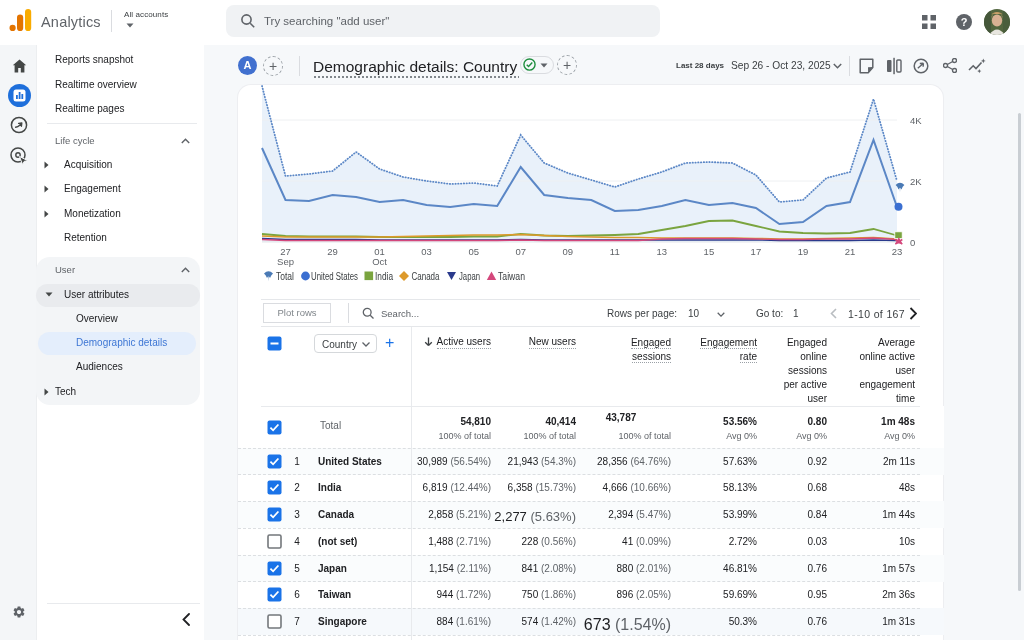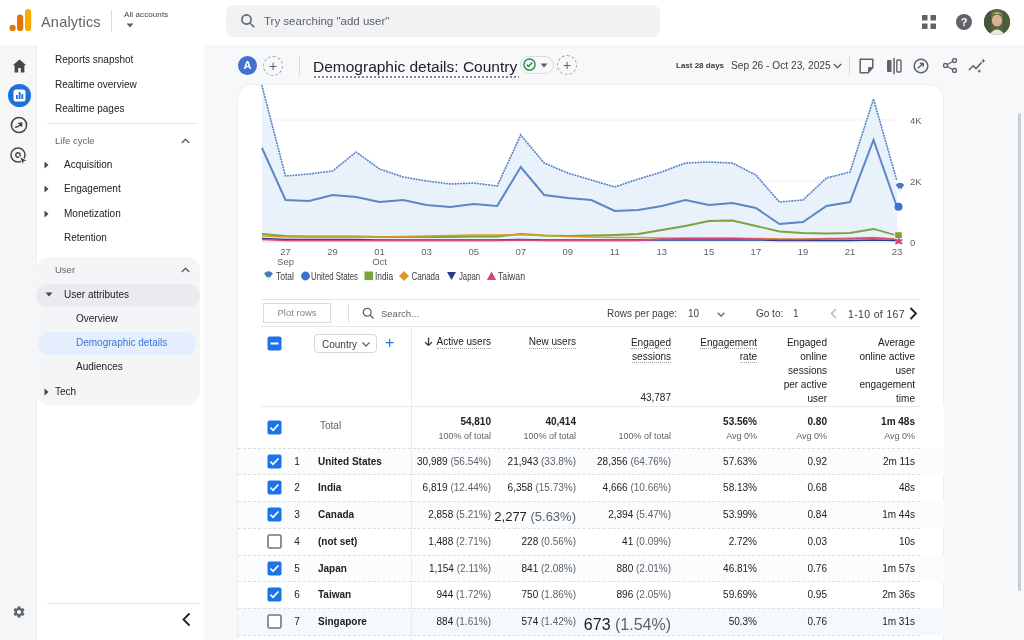--- a/index.html
+++ b/index.html
@@ -292,38 +292,38 @@
 <div class="abs" style="left:261px;top:406px;width:659px;height:1px;background:#e8eaed"></div>
 <svg class="abs" style="left:267px;top:420px" width="15" height="15" viewBox="0 0 15 15">
     <rect x="0.5" y="0.5" width="14" height="14" rx="2" fill="#1a73e8"></rect>
     <path d="M3.4 7.6l2.7 2.7 5.3-5.8" fill="none" stroke="#fff" stroke-width="1.8"></path>
   </svg>
 <div class="abs" style="left:320px;top:420px;font-size:10px;color:#5f6368">Total</div>
 <div class="abs" style="left:391px;top:416px;width:100px;text-align:right;font-size:10px;font-weight:bold;color:#202124">54,810</div>
 <div class="abs" style="left:391px;top:431px;width:100px;text-align:right;font-size:9px;color:#5f6368">100% of total</div>
 <div class="abs" style="left:476px;top:416px;width:100px;text-align:right;font-size:10px;font-weight:bold;color:#202124">40,414</div>
 <div class="abs" style="left:476px;top:431px;width:100px;text-align:right;font-size:9px;color:#5f6368">100% of total</div>
-<div class="abs" style="left:571px;top:392px;width:100px;text-align:right;font-size:10px;font-weight:normal;color:#202124">43,787</div>
+<div class="abs" style="left:571px;top:412px;width:100px;text-align:center;font-size:10px;font-weight:bold;color:#202124">43,787</div>
 <div class="abs" style="left:571px;top:431px;width:100px;text-align:right;font-size:9px;color:#5f6368">100% of total</div>
 <div class="abs" style="left:657px;top:416px;width:100px;text-align:right;font-size:10px;font-weight:bold;color:#202124">53.56%</div>
 <div class="abs" style="left:657px;top:431px;width:100px;text-align:right;font-size:9px;color:#5f6368">Avg 0%</div>
 <div class="abs" style="left:727px;top:416px;width:100px;text-align:right;font-size:10px;font-weight:bold;color:#202124">0.80</div>
 <div class="abs" style="left:727px;top:431px;width:100px;text-align:right;font-size:9px;color:#5f6368">Avg 0%</div>
 <div class="abs" style="left:815px;top:416px;width:100px;text-align:right;font-size:10px;font-weight:bold;color:#202124">1m 48s</div>
 <div class="abs" style="left:815px;top:431px;width:100px;text-align:right;font-size:9px;color:#5f6368">Avg 0%</div>
 <div class="abs" style="left:238px;top:448px;width:706px;height:27px;background:#fafcfd"></div>
 <div class="abs" style="left:238px;top:448px;width:682px;height:0;border-top:1px dashed #dcdfe2"></div>
 <svg class="abs" style="left:267px;top:454px" width="15" height="15" viewBox="0 0 15 15">
     <rect x="0.5" y="0.5" width="14" height="14" rx="2" fill="#1a73e8"></rect>
     <path d="M3.4 7.6l2.7 2.7 5.3-5.8" fill="none" stroke="#fff" stroke-width="1.8"></path>
   </svg>
 <div class="abs" style="left:288px;top:456px;width:18px;text-align:center;font-size:10px;color:#202124">1</div>
 <div class="abs" style="left:318px;top:456px;font-size:10px;color:#202124;font-weight:bold;letter-spacing:0">United States</div>
 <div class="abs" style="left:391px;top:456px;width:100px;text-align:right;font-size:10px;color:#202124">30,989 <span style="color:#5f6368">(56.54%)</span></div>
-<div class="abs" style="left:476px;top:456px;width:100px;text-align:right;font-size:10px;color:#202124">21,943 <span style="color:#5f6368">(33.8%)</span></div>
+<div class="abs" style="left:476px;top:456px;width:100px;text-align:right;font-size:10px;color:#202124">21,943 <span style="color:#5f6368">(54.3%)</span></div>
 <div class="abs" style="left:571px;top:456px;width:100px;text-align:right;font-size:10px;color:#202124">28,356 <span style="color:#5f6368">(64.76%)</span></div>
 <div class="abs" style="left:657px;top:456px;width:100px;text-align:right;font-size:10px;color:#202124">57.63%</div>
 <div class="abs" style="left:727px;top:456px;width:100px;text-align:right;font-size:10px;color:#202124">0.92</div>
 <div class="abs" style="left:815px;top:456px;width:100px;text-align:right;font-size:10px;color:#202124">2m 11s</div>
 <div class="abs" style="left:238px;top:474px;width:682px;height:0;border-top:1px dashed #dcdfe2"></div>
 <svg class="abs" style="left:267px;top:480px" width="15" height="15" viewBox="0 0 15 15">
     <rect x="0.5" y="0.5" width="14" height="14" rx="2" fill="#1a73e8"></rect>
     <path d="M3.4 7.6l2.7 2.7 5.3-5.8" fill="none" stroke="#fff" stroke-width="1.8"></path>
   </svg>
 <div class="abs" style="left:288px;top:482px;width:18px;text-align:center;font-size:10px;color:#202124">2</div>

